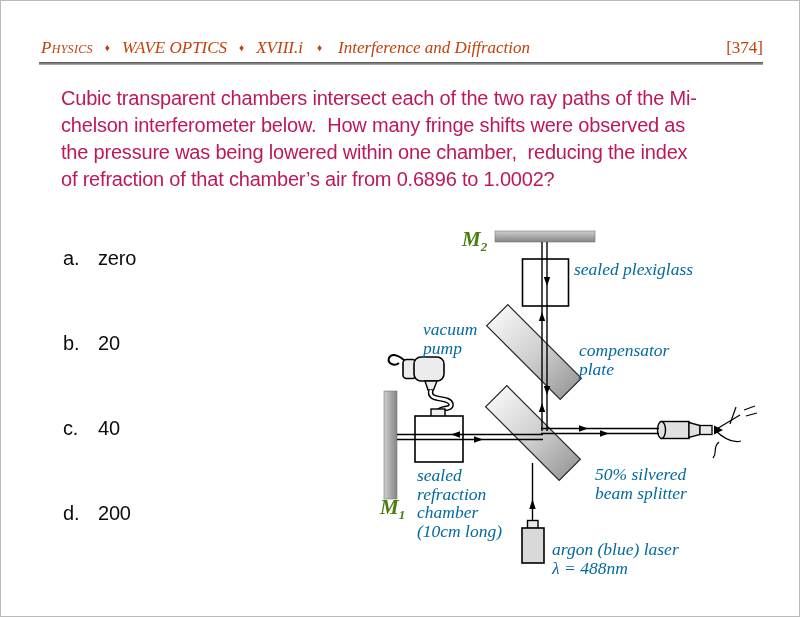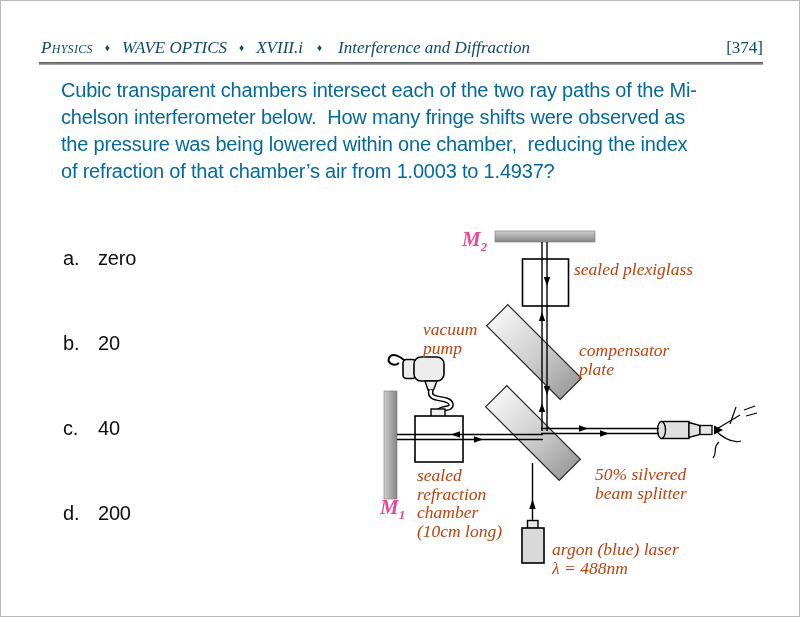--- a/index.html
+++ b/index.html
@@ -5,51 +5,51 @@
   html,body { margin:0; padding:0; background:#fff; }
   .page {
     position:relative; width:800px; height:617px; background:#ffffff;
     border:1px solid #b9b9b9; box-sizing:border-box; overflow:hidden;
     font-family:"Liberation Serif", serif; color:#111;
   }
   
   .header {
     position:absolute; left:40px; top:37px; width:722px;
     display:flex; align-items:baseline;
-    font:italic 17px "Liberation Serif", serif; color:#0c4a6e;
+    font:italic 17px "Liberation Serif", serif; color:#c2410c;
   }
   .subj { font-variant:small-caps; letter-spacing:.3px; }
   .diamond { font-style:normal; font-size:10px; margin:0 12px; position:relative; top:-2px; }
   .d3 { margin:0 16px 0 14px; }
   .flex-sp { flex:1; }
   .pageref { font-style:normal; }
   .rule {
     position:absolute; left:38px; top:61px; width:724px; height:3px;
     background:linear-gradient(to bottom,#4d4d4d,#b5b5b5);
   }
   
   .question {
-    position:absolute; left:60px; top:76px; width:700px;
-    font:20px/27px "Liberation Sans", sans-serif; letter-spacing:-0.2px; color:#0369a1;
+    position:absolute; left:60px; top:84px; width:700px;
+    font:20px/27px "Liberation Sans", sans-serif; letter-spacing:-0.2px; color:#be185d;
   }
   .q-line { white-space:pre-wrap; }
   
   .choice {
     position:absolute; left:62px;
     font:20px "Liberation Sans", sans-serif; letter-spacing:-0.2px; color:#0d0d0d;
     display:flex;
   }
   .choice .letter { width:35px; }
   
   .diagram-svg { position:absolute; left:0; top:0; }
   .dlabel {
     position:absolute; font:italic 17.5px/18.5px "Liberation Serif", serif;
-    color:#c2410c; white-space:nowrap;
-  }
-  .mlabel { position:absolute; font:italic 700 21px "Liberation Serif", serif; color:#ec4899; }
+    color:#0369a1; white-space:nowrap;
+  }
+  .mlabel { position:absolute; font:italic 700 21px "Liberation Serif", serif; color:#4d7c0f; }
   .mlabel sub { font-size:13px; line-height:0; }
 </style>
 </head>
 <body>
 
 <div class="page">
 
   <div class="header">
     <span class="subj">Physics</span>
     <span class="diamond">♦</span>
@@ -60,21 +60,21 @@
     <span class="topic">Interference and Diffraction</span>
     <span class="flex-sp"></span>
     <span class="pageref">[374]</span>
   </div>
   <div class="rule"></div>
 
   <div class="question">
     <div class="q-line">Cubic transparent chambers intersect each of the two ray paths of the Mi-</div>
     <div class="q-line">chelson interferometer below.  How many fringe shifts were observed as</div>
     <div class="q-line">the pressure was being lowered within one chamber,  reducing the index</div>
-    <div class="q-line">of refraction of that chamber’s air from 1.0003 to 1.4937?</div>
+    <div class="q-line">of refraction of that chamber’s air from 0.6896 to 1.0002?</div>
   </div>
 
   <div class="choice" style="top:246px">
     <span class="letter">a.</span>
     <span>zero</span>
   </div>
   <div class="choice" style="top:331px">
     <span class="letter">b.</span>
     <span>20</span>
   </div>

